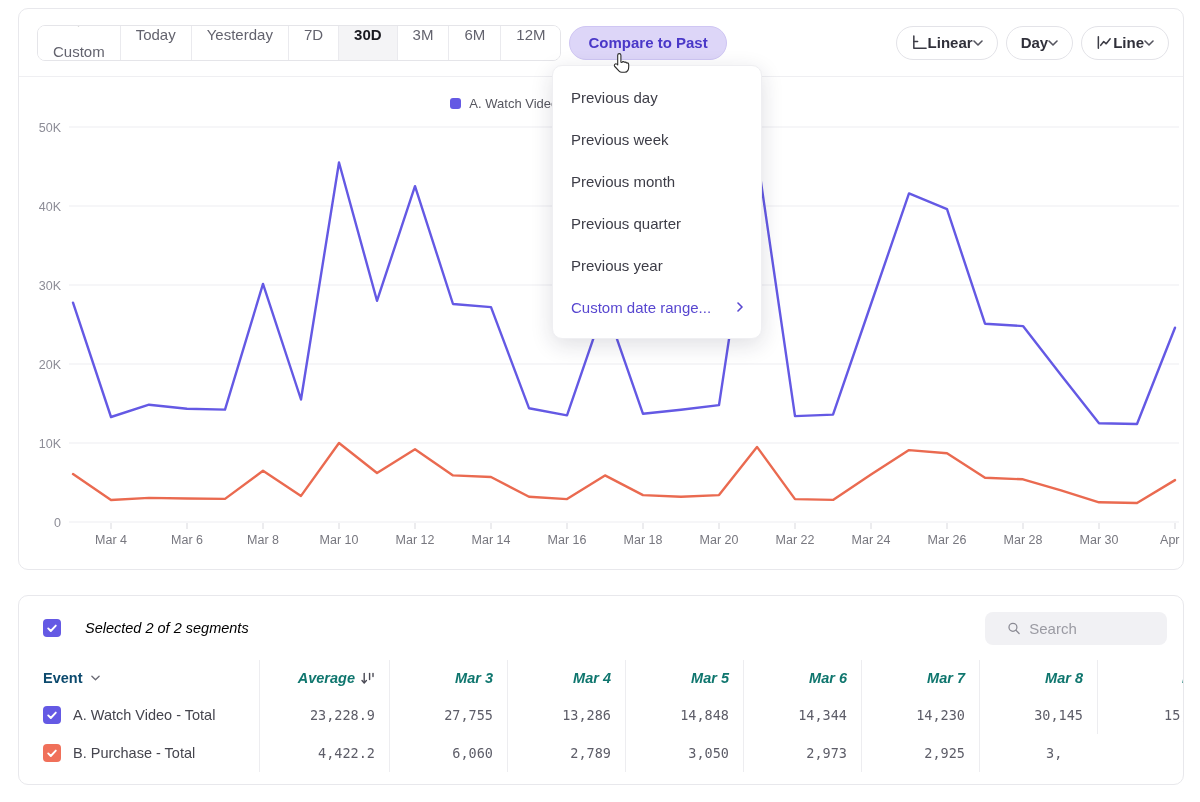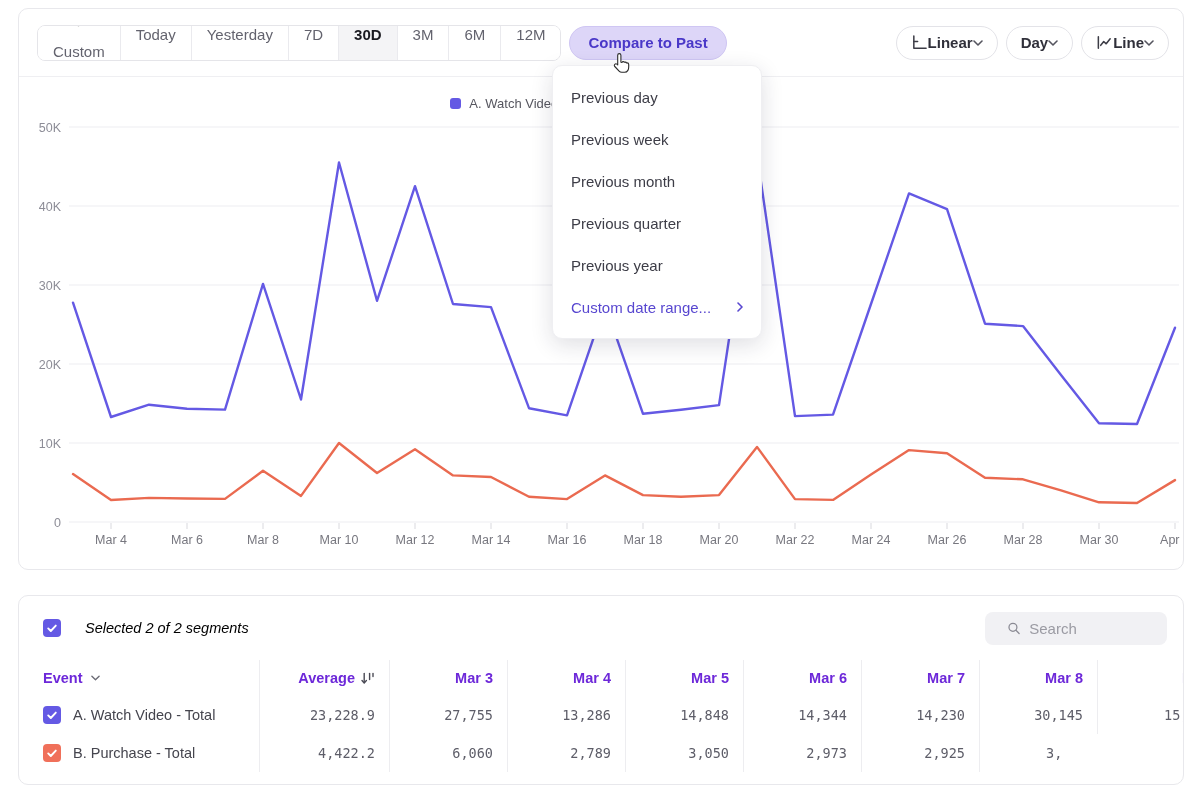--- a/index.html
+++ b/index.html
@@ -40,23 +40,23 @@
   .selected-label { margin-left:24px; font-size:14.5px; color:#000000;font-style:italic; }
   .search-box { margin-left:auto; width:182px; height:33px; background:#F1F1F4; border-radius:8px; display:flex; align-items:center; padding:0 22px; gap:8px; }
   .search-box input { border:none; background:transparent; outline:none; font-family:inherit; font-size:15px; color:#3C3C46; width:100%; }
   .search-box input::placeholder { color:#9B9BA3; }
 
   .t-row { display:grid; grid-template-columns:240px 130px 118px 118px 118px 118px 118px 118px 130px; align-items:stretch; }
   .t-head { height:36px; }
   .t-data { height:38px; }
   .cell { display:flex; align-items:center; }
   .cell-label { gap:12px; padding-left:24px; font-size:14.5px; color:#45454E; }
-  .head-event { font-weight:600; color:#6d28d9; gap:8px; cursor:pointer; }
+  .head-event { font-weight:600; color:#0c4a6e; gap:8px; cursor:pointer; }
   .numcell { justify-content:flex-end; padding-right:14px; font-family:"DejaVu Sans Mono","Liberation Mono",monospace; font-size:13.5px; color:#5D5D68; }
-  .headnum { justify-content:flex-end; padding-right:14px; font-family:"Liberation Sans","DejaVu Sans",sans-serif; font-size:14.5px; font-weight:600; color:#6d28d9; gap:6px; }
+  .headnum { justify-content:flex-end; padding-right:14px; font-family:"Liberation Sans","DejaVu Sans",sans-serif; font-size:14.5px; font-weight:600; color:#0f766e; gap:6px;font-style:italic; }
   .sep { border-left:1px solid #EDEDF0; }
   .lastcol-head { justify-content:flex-start; padding-left:84px; padding-right:0; }
   .lastcol { justify-content:flex-start; padding-left:66px; padding-right:0; }
 </style>
 </head>
 <body>
 
 <div id="canvas">
 
   <div id="chart-card" class="card">

